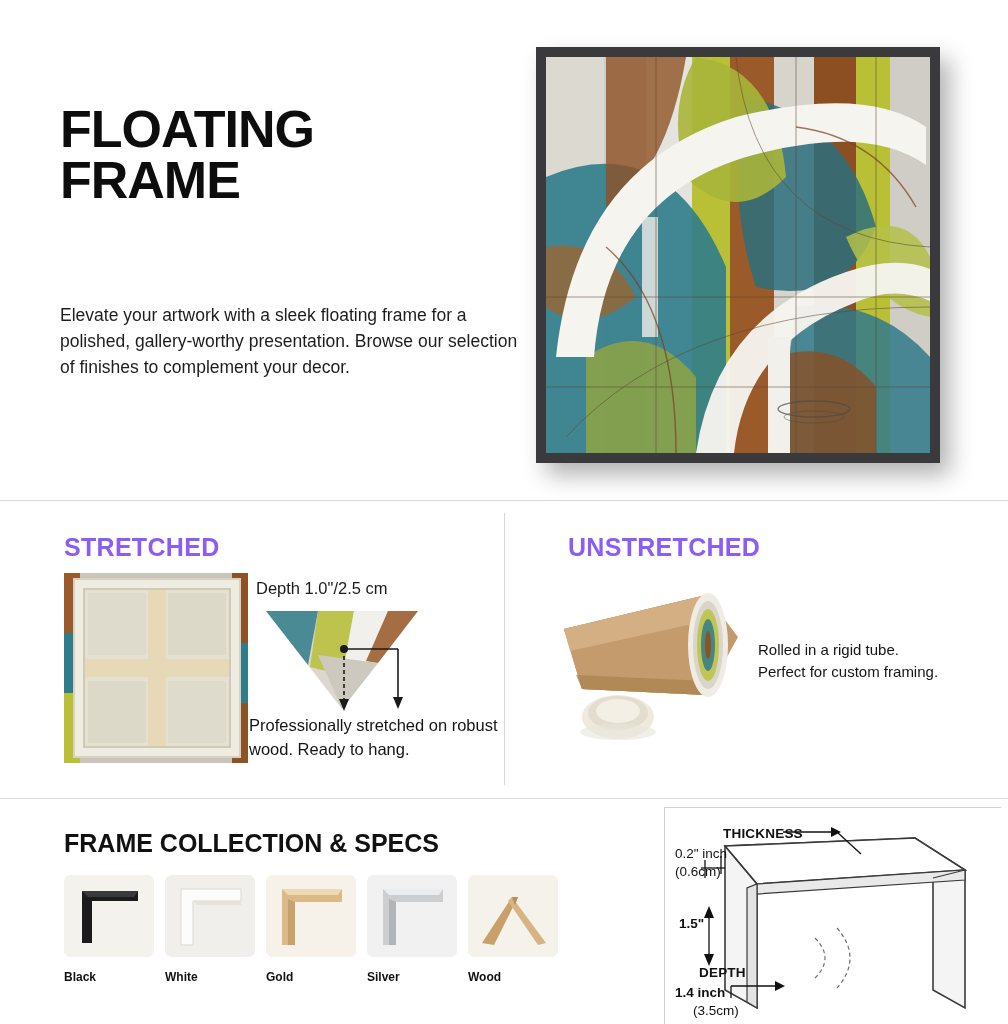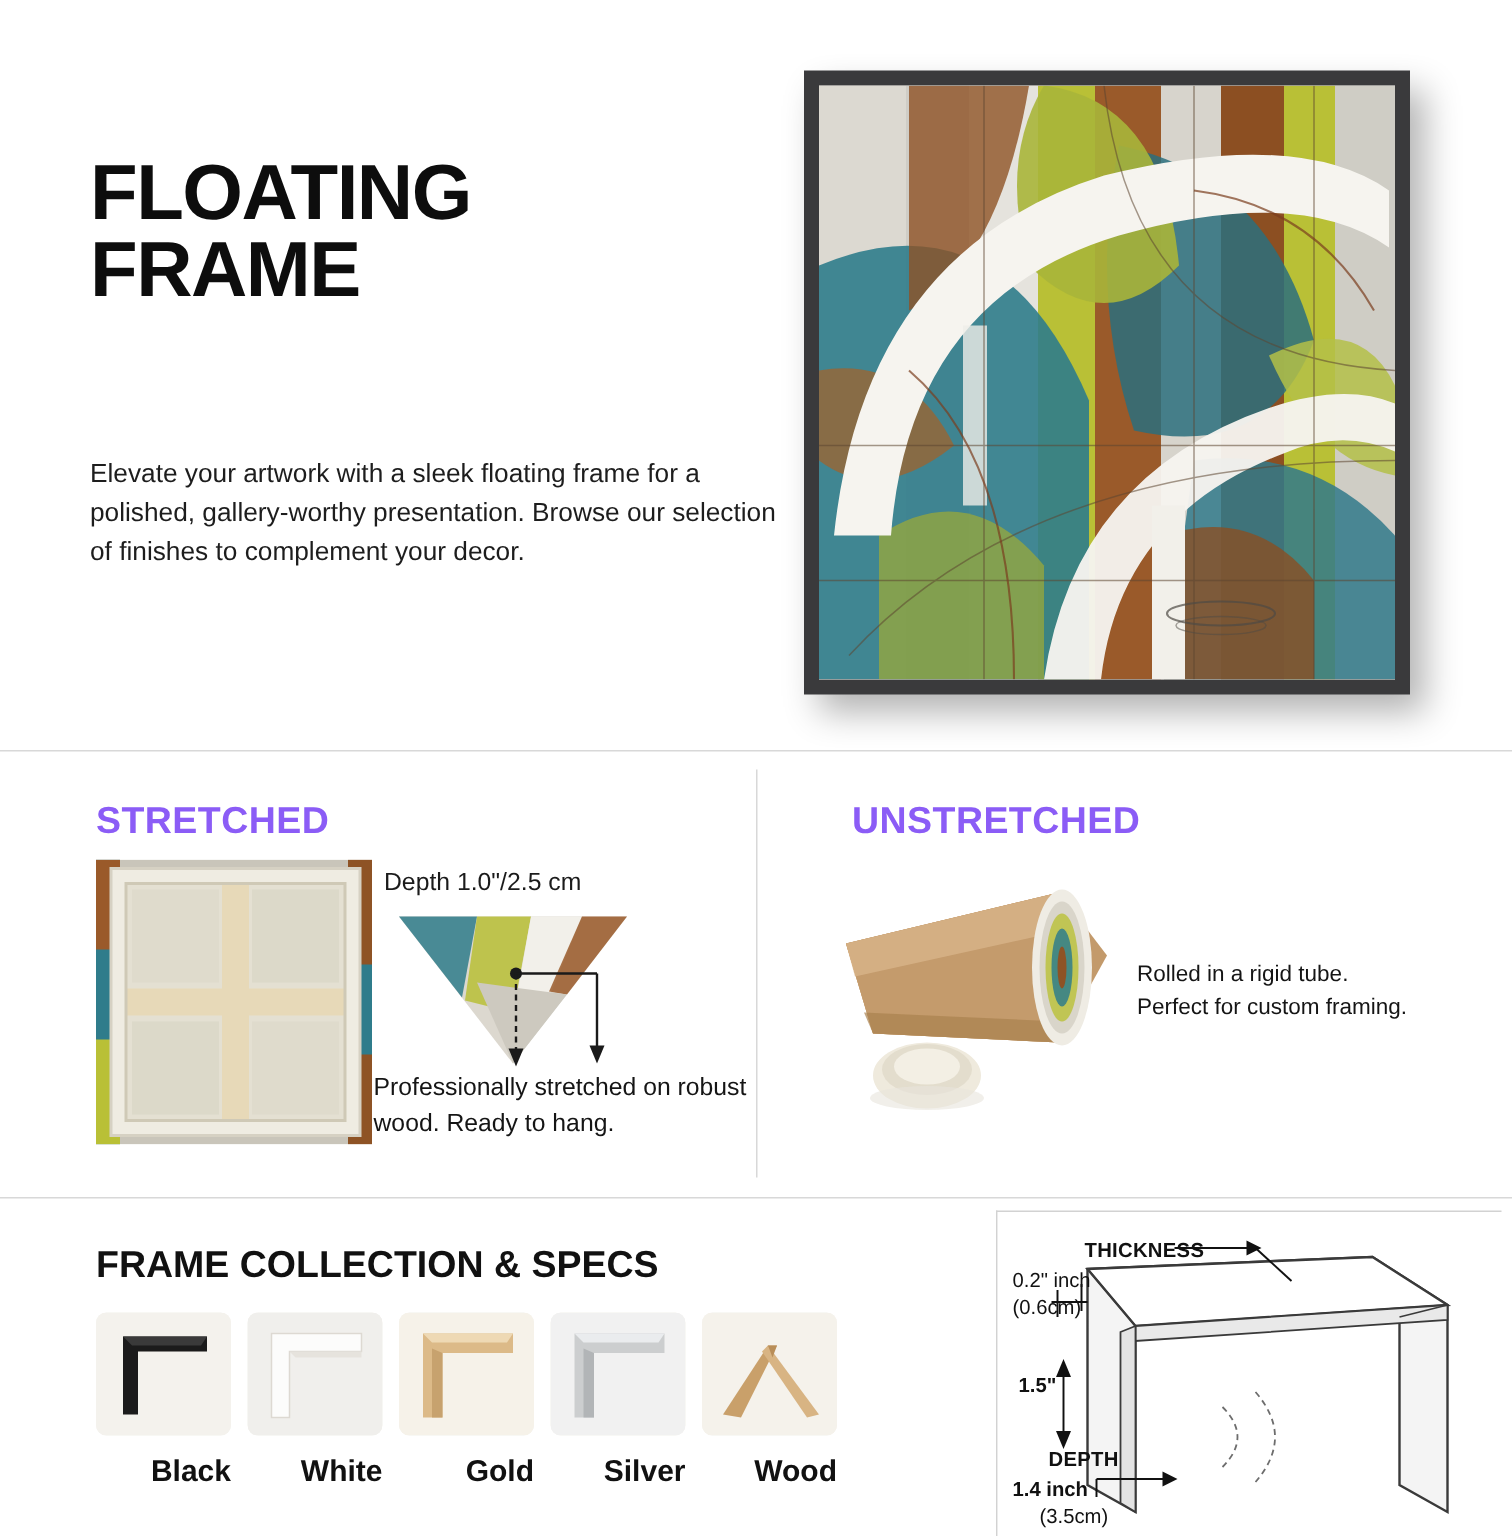--- a/index.html
+++ b/index.html
@@ -173,23 +173,23 @@
   .swatch { width: 90px; }
   .swatch-img {
     width: 90px;
     height: 82px;
     border-radius: 7px;
     overflow: hidden;
     position: relative;
     background: #f3f1ec;
   }
   .swatch-label {
-    text-align: right;
+    text-align: left;
     margin-top: 13px;
-    font-size: 20px;
+    font-size: 12px;
     font-weight: bold;
     color: #111;
   }
   .specs-diagram {
     position: absolute;
     left: 664px;
     top: 8px;
     width: 336px;
     height: 218px;
     border: 1px solid #d2d2d2;

